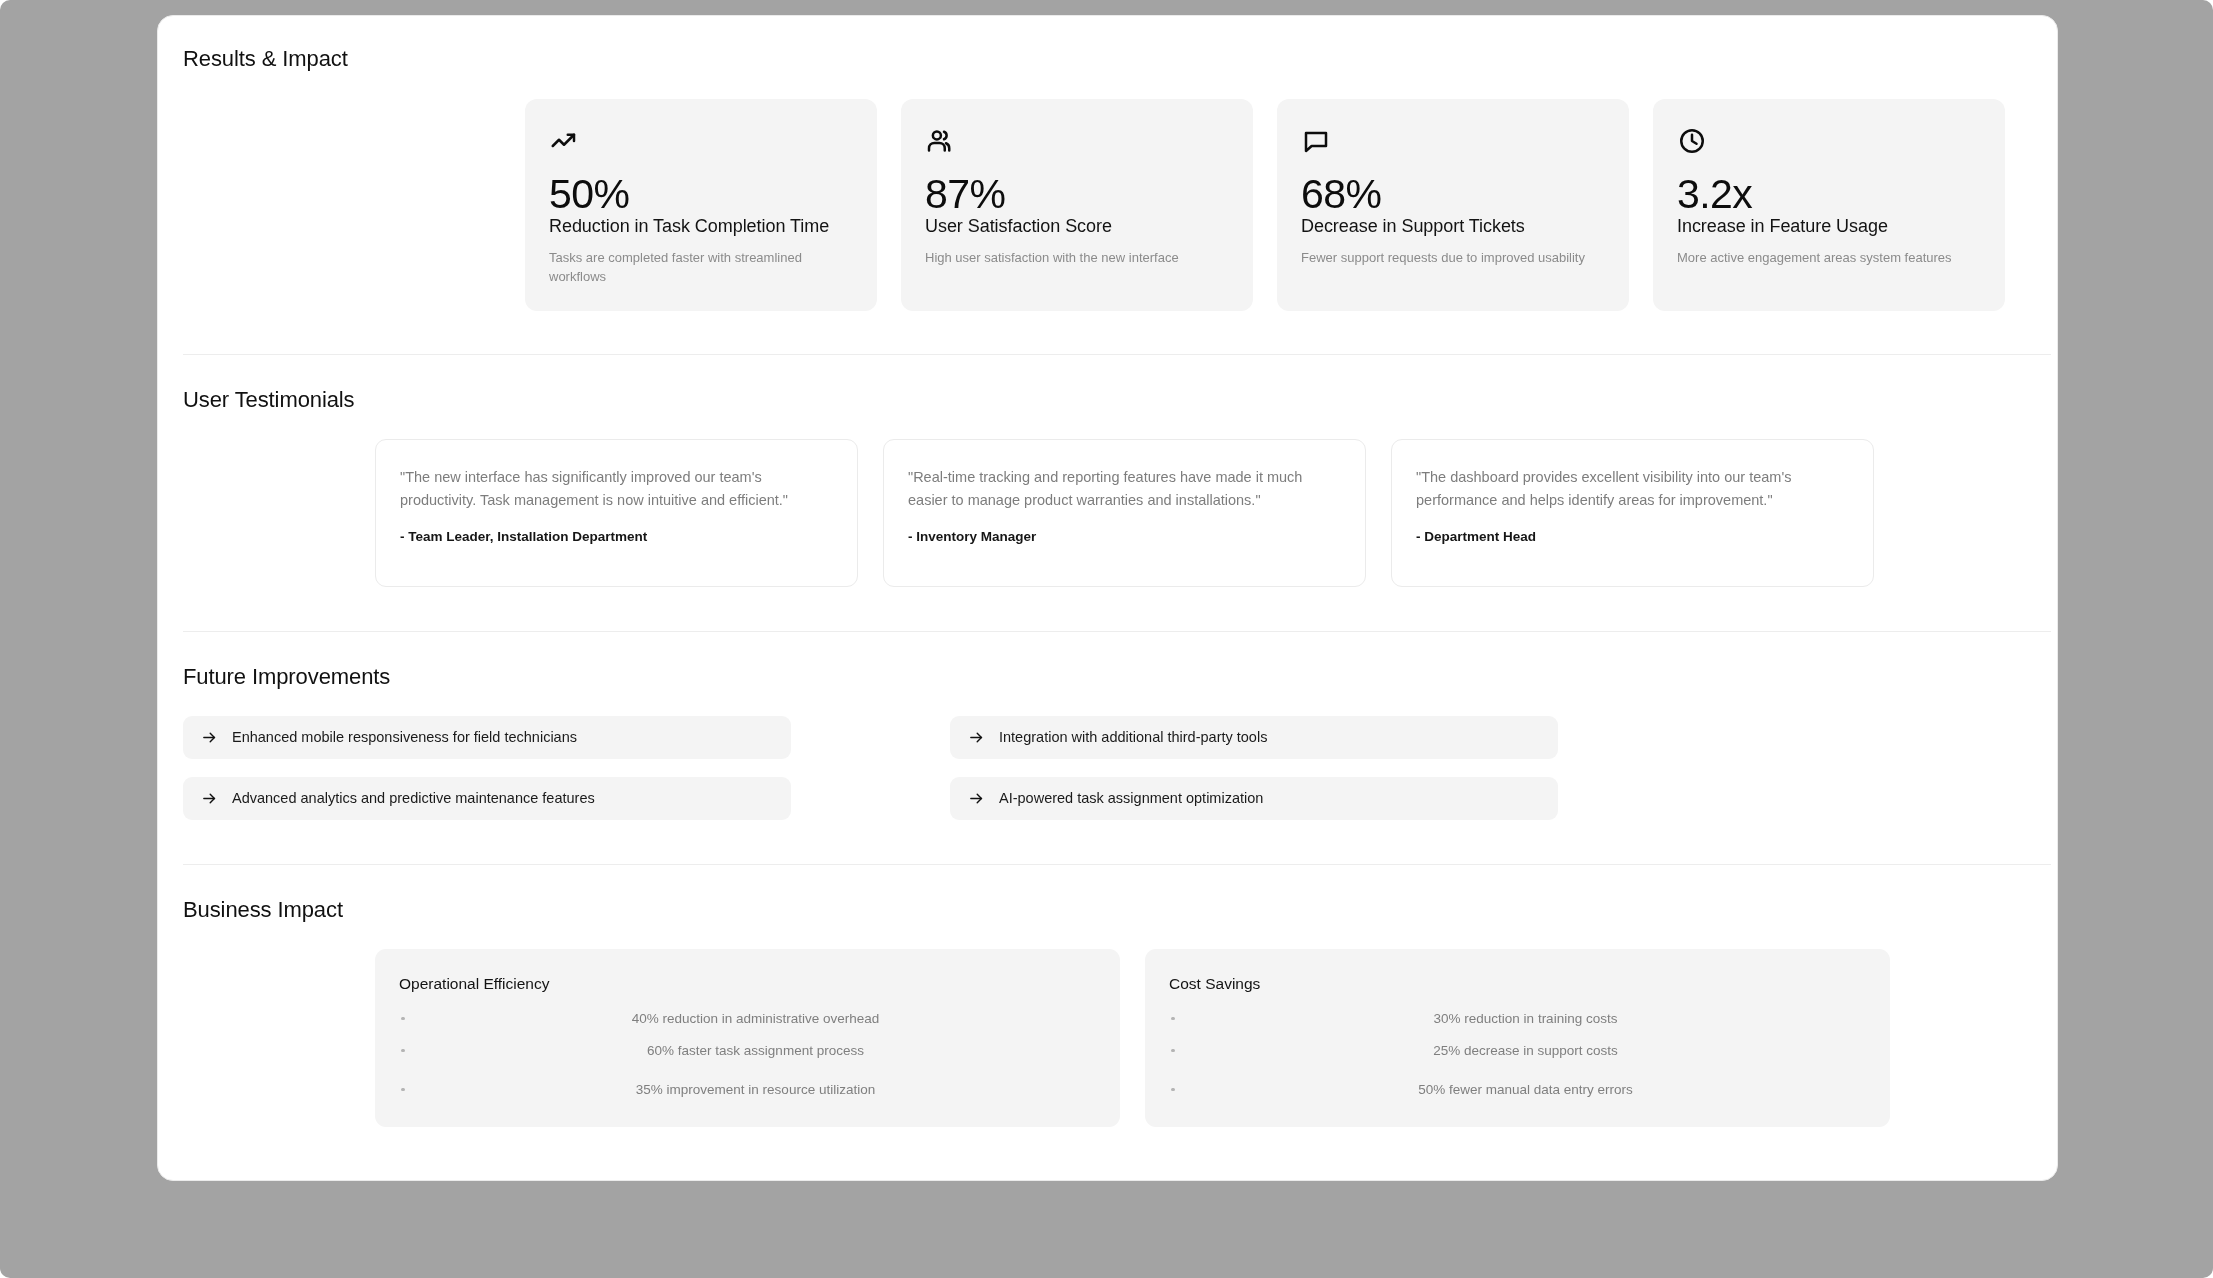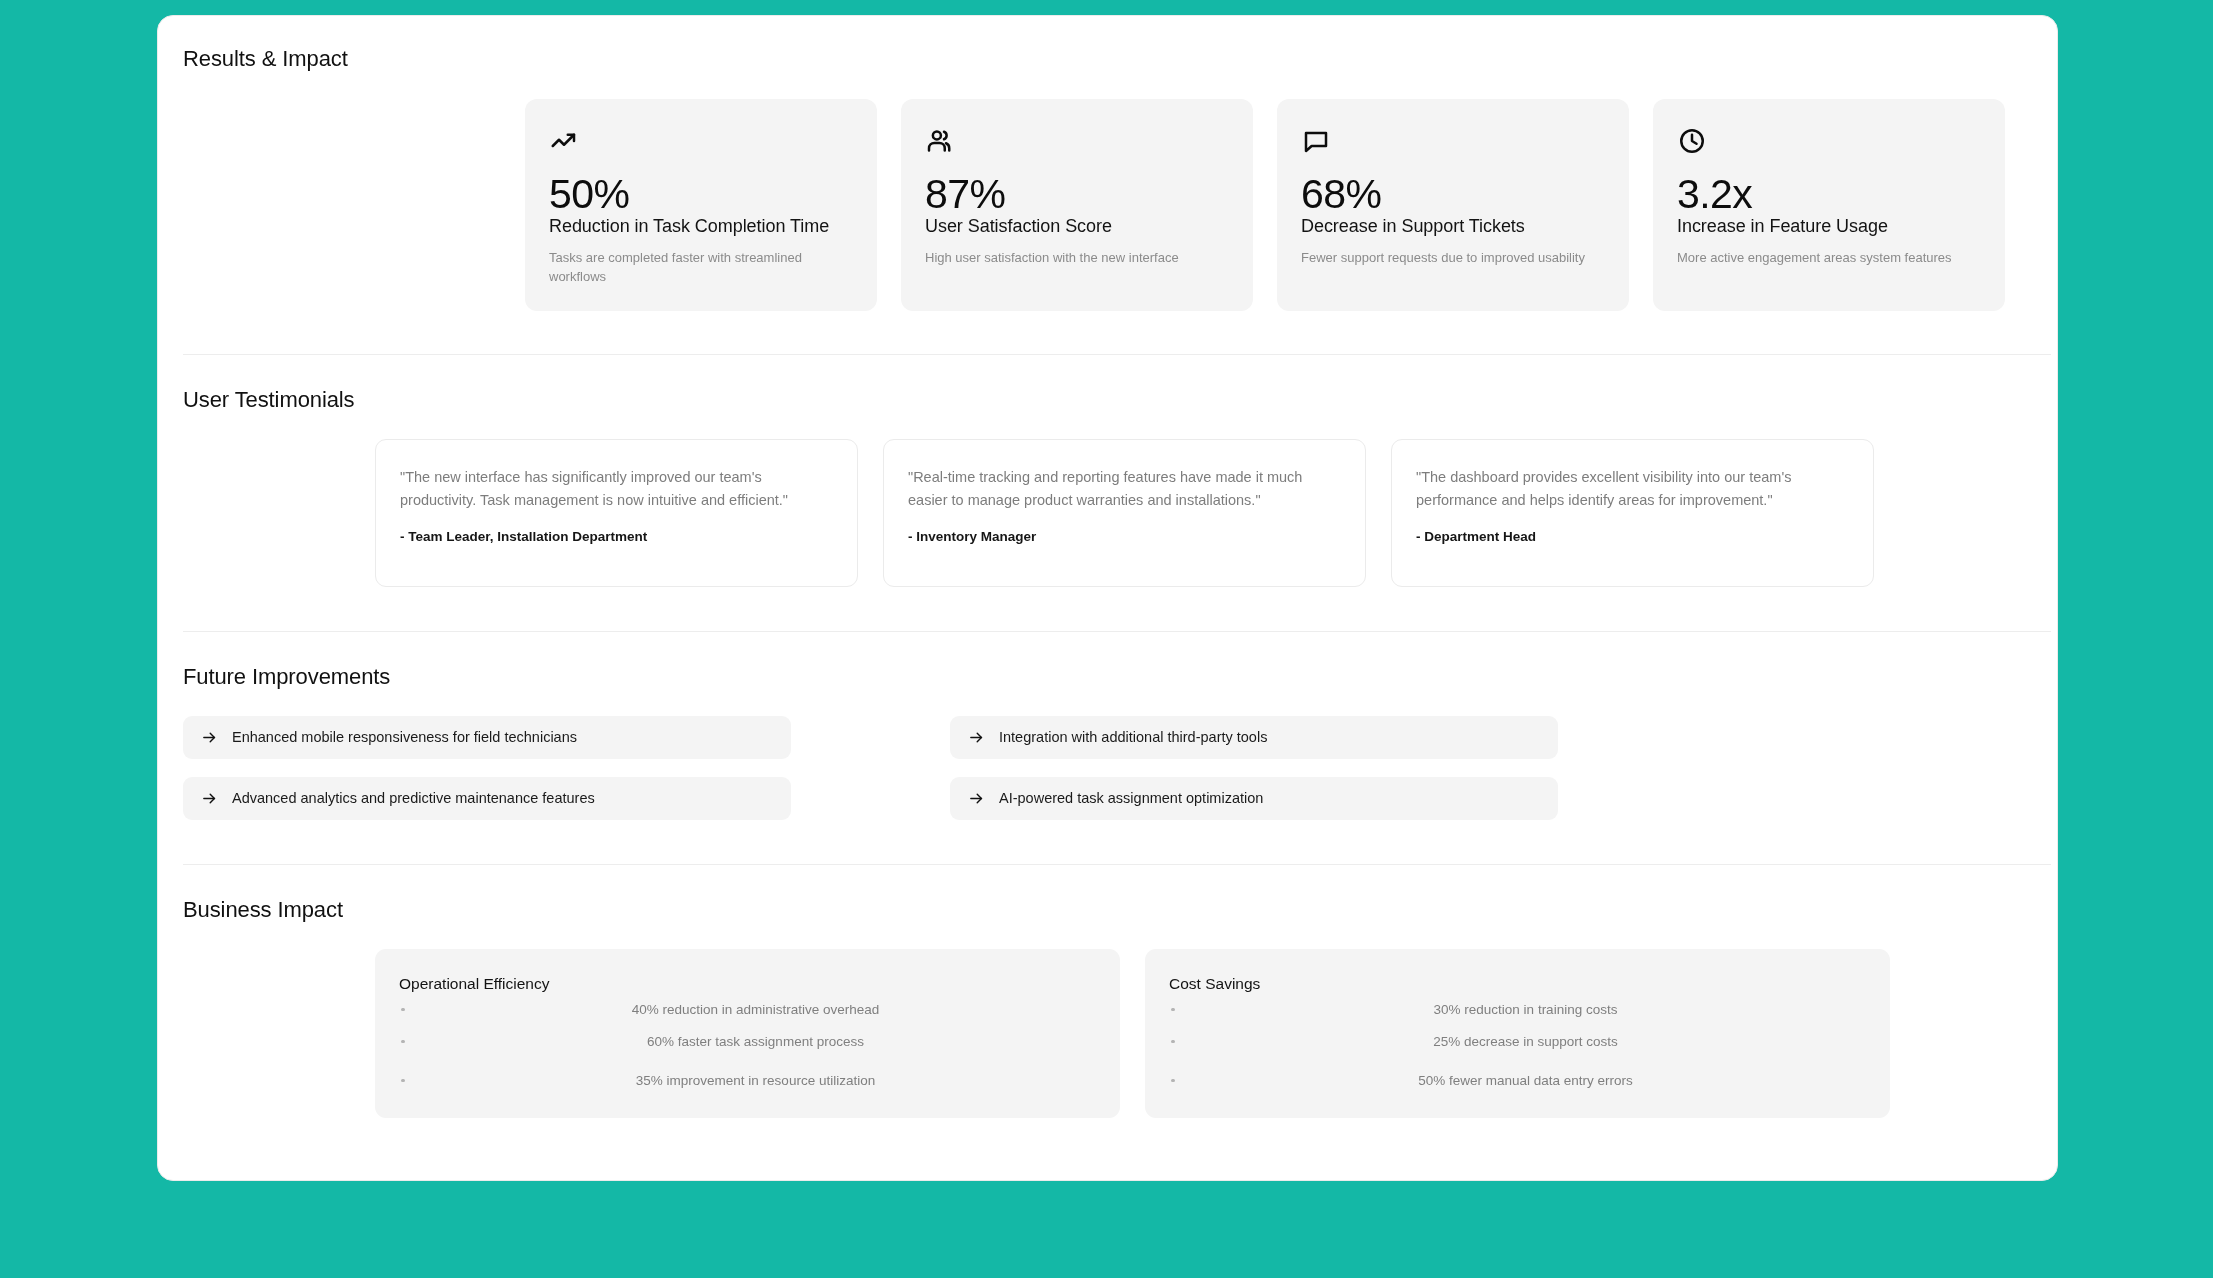--- a/index.html
+++ b/index.html
@@ -7,21 +7,22 @@
     width: 2213px;
     height: 1278px;
     background: #ffffff;
     font-family: "Liberation Sans", sans-serif;
     -webkit-font-smoothing: antialiased;
   }
   .page {
     position: relative;
     width: 2213px;
     height: 1278px;
-    background: #14b8a6;
+    background: #a3a3a3;
+    border-radius: 10px;
   }
   .panel {
     position: absolute;
     left: 157px;
     top: 15px;
     width: 1901px;
     height: 1166px;
     background: #ffffff;
     border: 1px solid #ebebeb;
     border-radius: 16px;
@@ -156,21 +157,21 @@
     width: 745px;
     background: #f4f4f4;
     border-radius: 11px;
     padding: 26px 24px 28px 24px;
     min-height: 143px;
   }
   .business-card-title {
     font-size: 15.5px;
     font-weight: 500;
     color: #131313;
-    margin-bottom: 8px;
+    margin-bottom: 17px;
   }
   .business-list { list-style: none; }
   .business-list li {
     font-size: 13.5px;
     color: #7f7f7f;
     line-height: 1.4;
     padding-left: 16px;
     margin-bottom: 13px;
     position: relative;
     text-align: center;

